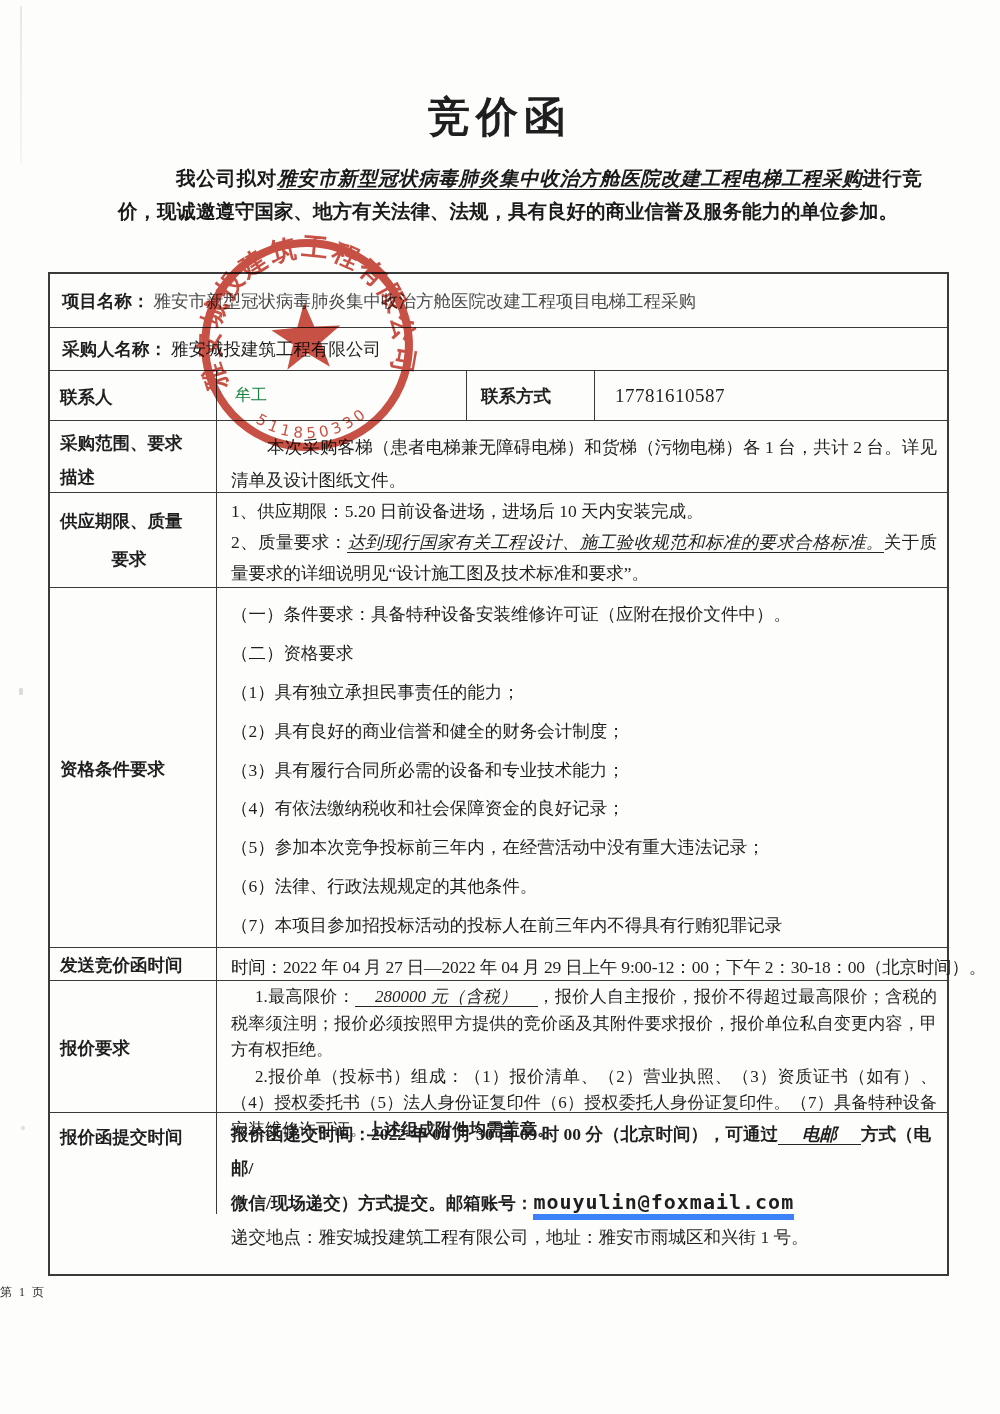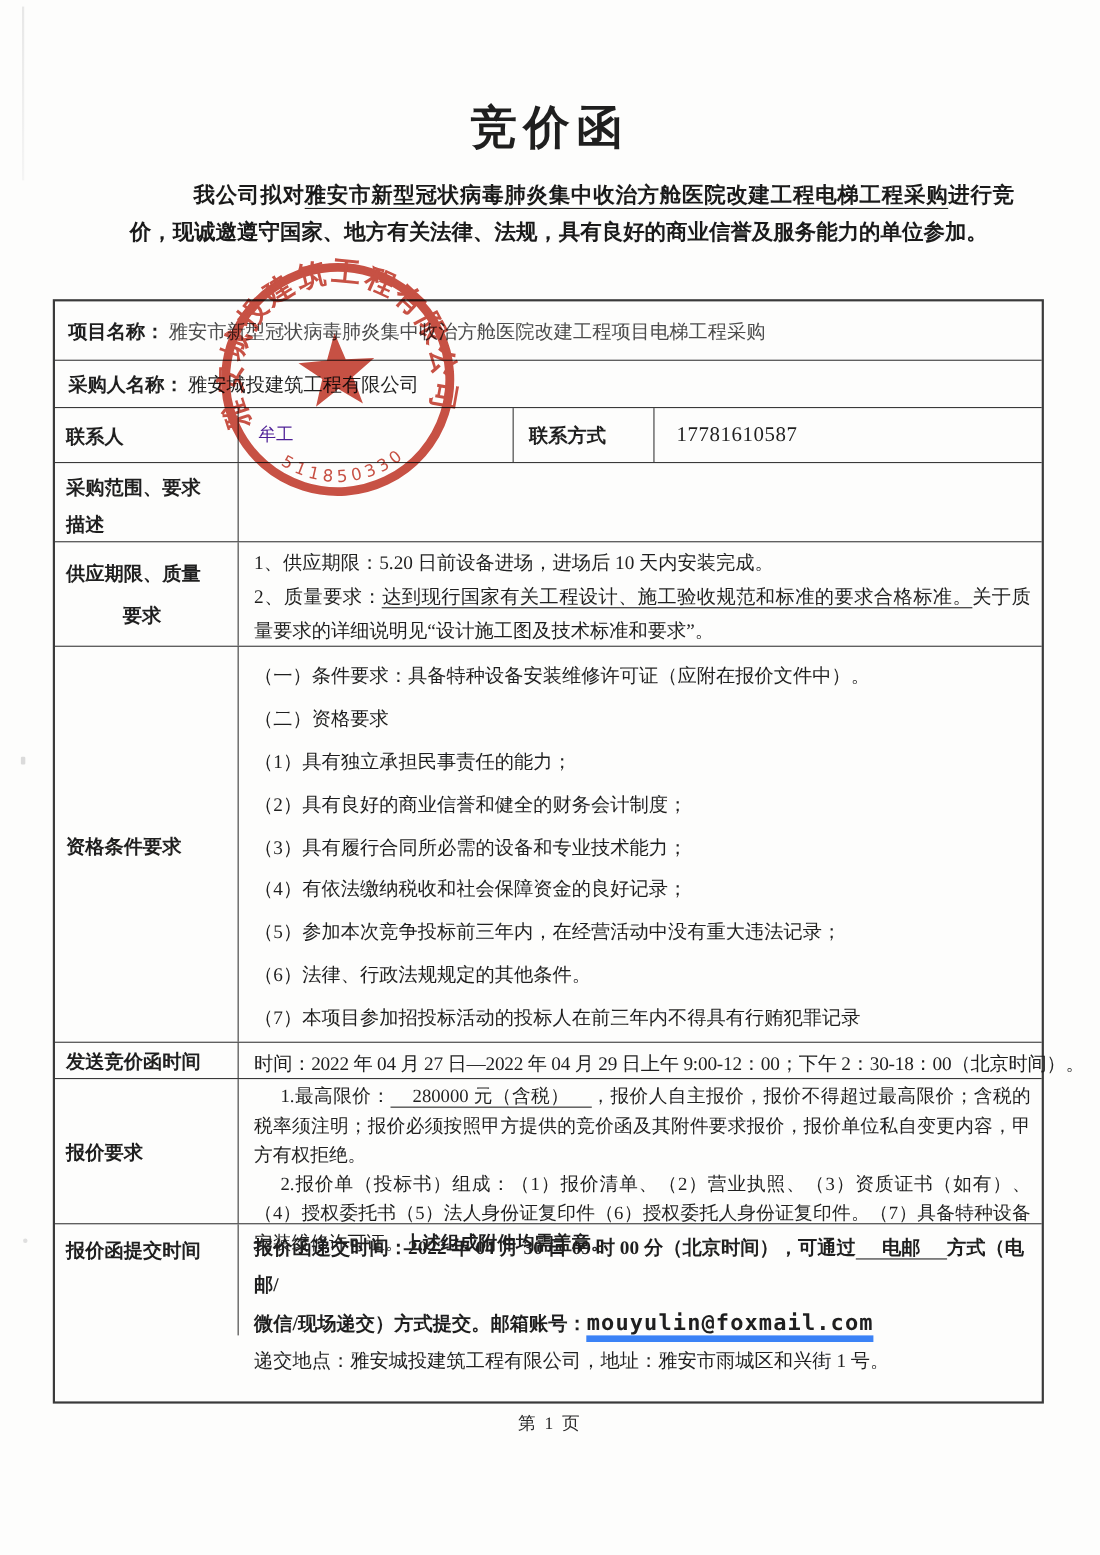--- a/index.html
+++ b/index.html
@@ -12,21 +12,21 @@
   
   .doc-title {
     padding-top:92px; text-align:center;
     font-size:42px; font-weight:bold; letter-spacing:6px; line-height:1.2;
   }
   .intro {
     width:804px; margin:20px 0 0 118px;
     font-size:19.5px; line-height:33px; font-weight:600;
     text-align:justify; text-indent:58px; color:#1a1a1a;
   }
-  .u { border-bottom:1.6px solid #262626; }
+  .u { border-bottom:1.6px solid #262626;font-style:italic; }
   .u-pad { padding:0 20px; }
   .u-pad-sm { padding:0 24px; }
   
   .bid-table {
     position:absolute; left:48px; top:272px; width:897px; height:1000px;
     border:2px solid #3a3a3a; box-sizing:content-box;
     font-size:17.5px;
   }
   .t-row { display:flex; box-sizing:border-box; border-top:1.2px solid #3a3a3a; }
   .t-row:first-child { border-top:none; }
@@ -41,21 +41,21 @@
   .r4 { height:72px; } .r5 { height:95px; } .r6 { height:360px; }
   .r7 { height:33px; } .r8 { height:132px; } .r9 { height:60px; }
   .r10 { height:102px; }
   .single-cell { flex:1; display:flex; align-items:center; padding:4px 10px 4px 12px; }
   .inline-label { font-weight:bold; white-space:nowrap; }
   .inline-value { padding-left:4px; }
   .faded { color:#4c4c4c; }
   
   .c-name { width:250px; flex:none; border-right:1.2px solid #3a3a3a;
             display:flex; align-items:center; padding-left:18px;
-            color:#4c1d95; font-size:16px; }
+            color:#15803d; font-size:16px; }
   .c-method { width:128px; flex:none; border-right:1.2px solid #3a3a3a;
               display:flex; align-items:center; font-weight:bold; padding-left:14px; }
   .c-phone { flex:1; display:flex; align-items:center; padding-left:20px;
              font-size:19px; letter-spacing:.5px; }
   .v-center { justify-content:center; }
   .lbl-line2-center { text-align:center; padding-right:14px; }
   .gap10 { gap:10px; padding-top:10px; }
   .gap14 { gap:14px; padding-top:16px; }
   .lbl-center { justify-content:center; }
   .lbl-top { padding-top:12px; }
@@ -81,21 +81,21 @@
   
   .stamp {
     position:absolute; left:196px; top:234px; width:222px; height:222px;
     color:#c2392b; opacity:.88; mix-blend-mode:multiply;
     transform:rotate(-4deg); pointer-events:none;
   }
   .stamp svg { width:100%; height:100%; }
   
   .page-footer {
     position:absolute; left:0; top:1284px; width:100%;
-    text-align:center; font-size:16px; letter-spacing:2px; color:#2b2b2b;
+    text-align:left; font-size:12px; letter-spacing:2px; color:#2b2b2b;
   }
   .scan-line {
     position:absolute; left:20px; top:6px; width:2px; height:158px;
     background:linear-gradient(#d9d9d9,#efefef); opacity:.6;
   }
   .speck1 { position:absolute; left:19px; top:688px; width:4px; height:7px;
             background:#b9b9b9; opacity:.5; border-radius:1px; }
   .speck2 { position:absolute; left:21px; top:1126px; width:4px; height:4px;
             background:#c2c2c2; opacity:.5; border-radius:50%; }
 </style>
@@ -132,20 +132,23 @@
       <div class="cell cell-label v-center">联系人</div>
       <div class="cell c-name">牟工</div>
       <div class="cell c-method">联系方式</div>
       <div class="cell c-phone">17781610587</div>
     </div>
 
     <div class="t-row r4">
       <div class="cell cell-label gap10">
         <span>采购范围、要求</span>
         <span>描述</span>
+      </div>
+      <div class="cell cell-content">
+        <div class="scope-text">本次采购客梯（患者电梯兼无障碍电梯）和货梯（污物电梯）各 1 台，共计 2 台。详见清单及设计图纸文件。</div>
       </div>
     </div>
 
     <div class="t-row r5">
       <div class="cell cell-label gap14">
         <span>供应期限、质量</span>
         <span class="lbl-line2-center">要求</span>
       </div>
       <div class="cell cell-content supply-text">
         <div>1、供应期限：5.20 日前设备进场，进场后 10 天内安装完成。</div>

